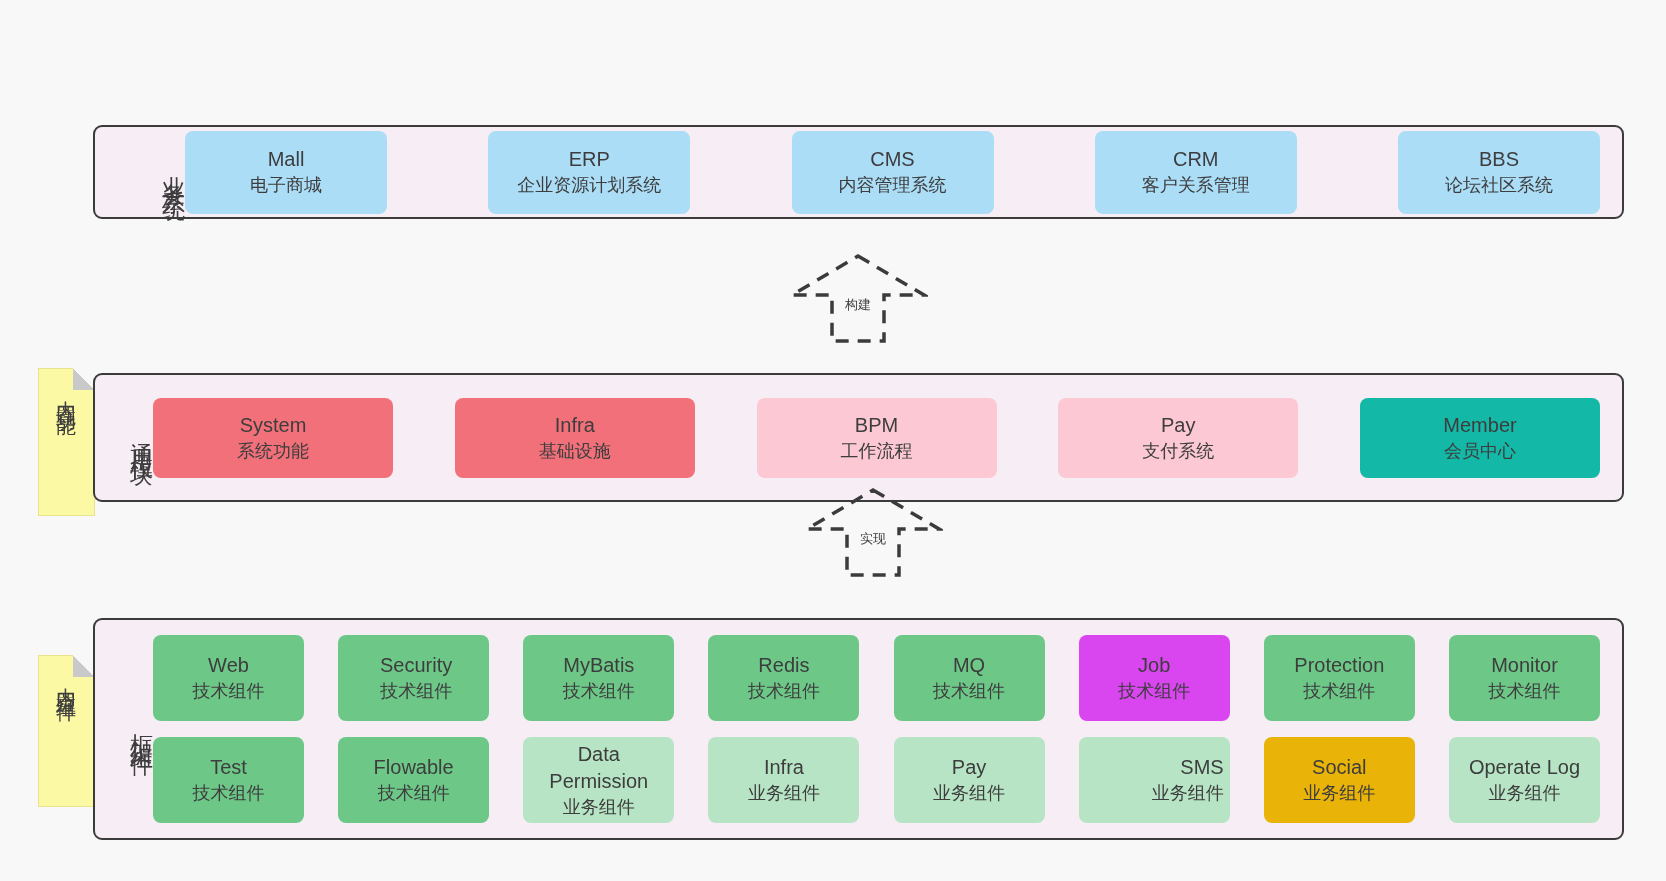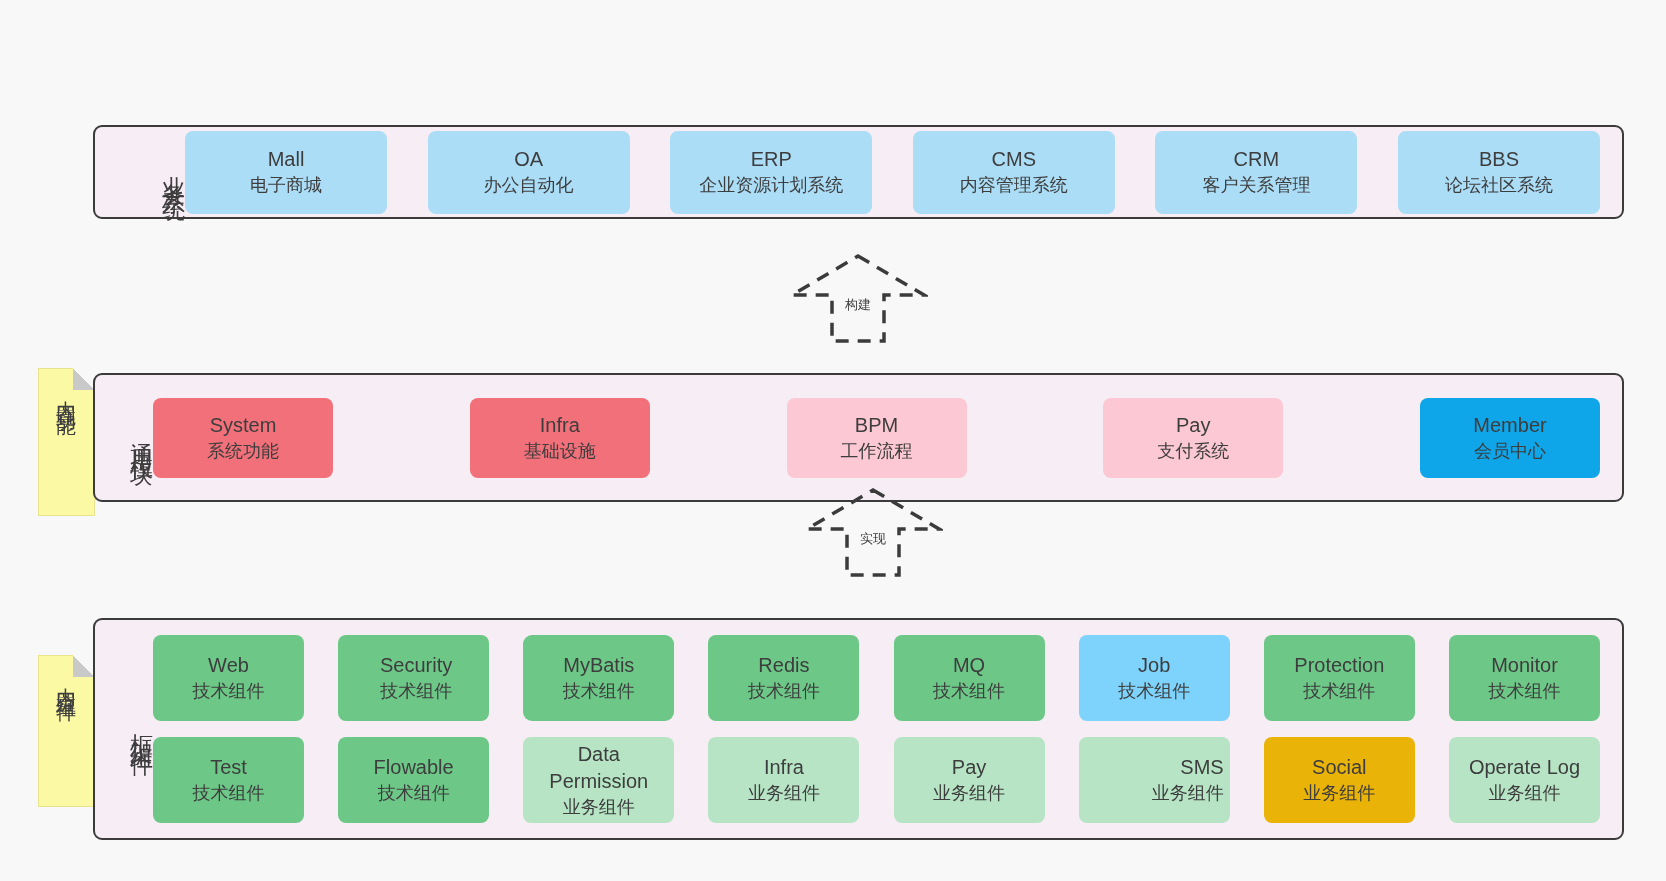--- a/index.html
+++ b/index.html
@@ -43,21 +43,21 @@
     border-radius:8px;
     display:flex;
     flex-direction:column;
     justify-content:center;
     align-items:center;
     text-align:center;
     padding:4px 6px;
     line-height:1.35;
   }
   #band-business  .box { width:202px; height:83px; }
-  #band-modules   .box { width:180px; height:80px; }
+  #band-modules   .box { width:240px; height:80px; }
   #band-components .box { width:151px; height:86px; }
   .box-title    { font-size:20px; }
   .box-subtitle { font-size:18px; }
 
   .sticky-note {
     position:absolute;
     left:38px;
     width:57px;
     background:#fbf9a3;
     border:1px solid #e8e48d;
@@ -107,24 +107,20 @@
 
 <section class="band" id="band-business">
   <div class="band-label">业务系统</div>
   <div class="band-content">
       <div class="box-row">
         <div class="box" style="background: rgb(171, 221, 247);">
           <div class="box-title">Mall</div>
           <div class="box-subtitle">电子商城</div>
         </div>
         <div class="box" style="background: rgb(171, 221, 247);">
-          <div class="box-title">OA</div>
-          <div class="box-subtitle">办公自动化</div>
-        </div>
-        <div class="box" style="background: rgb(171, 221, 247);">
           <div class="box-title">ERP</div>
           <div class="box-subtitle">企业资源计划系统</div>
         </div>
         <div class="box" style="background: rgb(171, 221, 247);">
           <div class="box-title">CMS</div>
           <div class="box-subtitle">内容管理系统</div>
         </div>
         <div class="box" style="background: rgb(171, 221, 247);">
           <div class="box-title">CRM</div>
           <div class="box-subtitle">客户关系管理</div>
@@ -162,21 +158,21 @@
           <div class="box-subtitle">基础设施</div>
         </div>
         <div class="box" style="background: rgb(251, 200, 211);">
           <div class="box-title">BPM</div>
           <div class="box-subtitle">工作流程</div>
         </div>
         <div class="box" style="background: rgb(251, 200, 211);">
           <div class="box-title">Pay</div>
           <div class="box-subtitle">支付系统</div>
         </div>
-        <div class="box" style="background: #0ea5e9;">
+        <div class="box" style="background: #14b8a6;">
           <div class="box-title">Member</div>
           <div class="box-subtitle">会员中心</div>
         </div>
       </div>
     </div>
 </section>
 
 <div class="arrow" id="arrow-implement">
   <svg viewBox="0 0 140 92">
     <polygon points="70,3 136,42 96,42 96,88 44,88 44,42 4,42" fill="none" stroke="#3b3b3b" stroke-width="3.5" stroke-dasharray="13 9"></polygon>
@@ -194,33 +190,33 @@
   <div class="band-content">
       <div class="box-row">
         <div class="box" style="background: rgb(109, 200, 136);">
           <div class="box-title">Web</div>
           <div class="box-subtitle">技术组件</div>
         </div>
         <div class="box" style="background: rgb(109, 200, 136); padding-left: 11px;">
           <div class="box-title">Security</div>
           <div class="box-subtitle">技术组件</div>
         </div>
-        <div class="box" style="background: rgb(109, 200, 136); border-radius: 9px;">
+        <div class="box" style="background: rgb(109, 200, 136);">
           <div class="box-title">MyBatis</div>
           <div class="box-subtitle">技术组件</div>
         </div>
         <div class="box" style="background: rgb(109, 200, 136);">
           <div class="box-title">Redis</div>
           <div class="box-subtitle">技术组件</div>
         </div>
         <div class="box" style="background: rgb(109, 200, 136);">
           <div class="box-title">MQ</div>
           <div class="box-subtitle">技术组件</div>
         </div>
-        <div class="box" style="background: #7dd3fc;">
+        <div class="box" style="background: #d946ef;">
           <div class="box-title">Job</div>
           <div class="box-subtitle">技术组件</div>
         </div>
         <div class="box" style="background: rgb(109, 200, 136);">
           <div class="box-title">Protection</div>
           <div class="box-subtitle">技术组件</div>
         </div>
         <div class="box" style="background: rgb(109, 200, 136);">
           <div class="box-title">Monitor</div>
           <div class="box-subtitle">技术组件</div>

